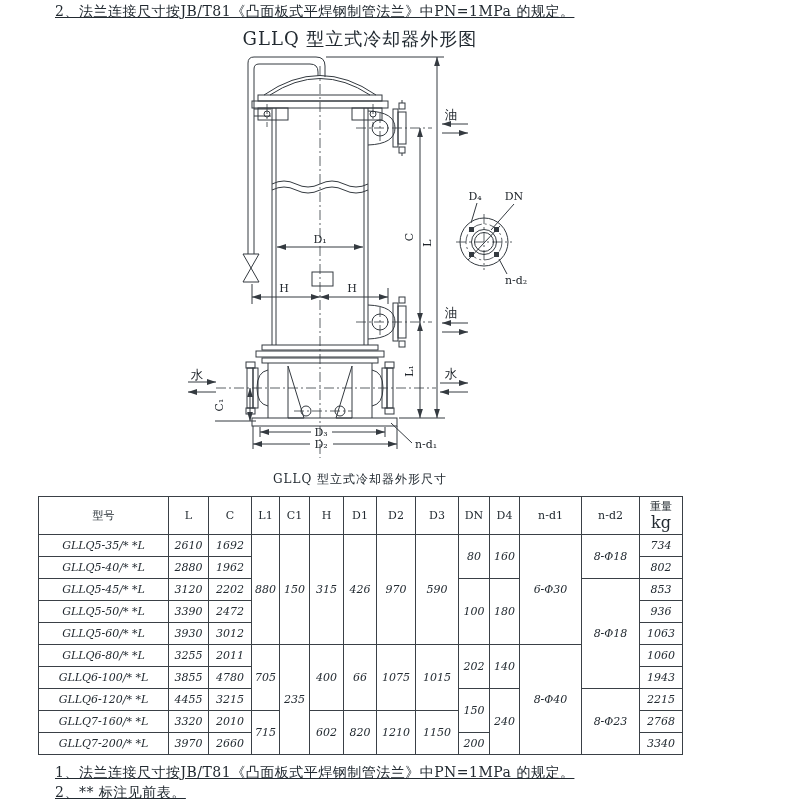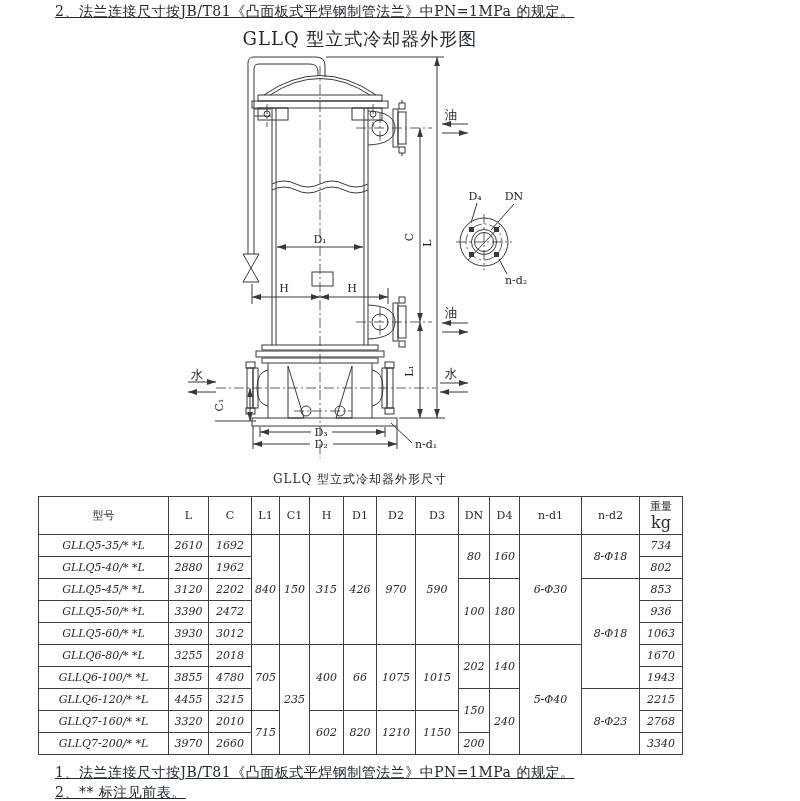--- a/index.html
+++ b/index.html
@@ -245,21 +245,21 @@
           <div>重量</div>
           <div class="sub">kg</div>
         </th>
       </tr>
     </thead>
   <tbody id="table-body">
       <tr>
         <td>GLLQ5-35/* *L</td>
         <td>2610</td>
         <td>1692</td>
-        <td rowspan="5">840</td>
+        <td rowspan="5">880</td>
         <td rowspan="5">150</td>
         <td rowspan="5">315</td>
         <td rowspan="5">426</td>
         <td rowspan="5">970</td>
         <td rowspan="5">590</td>
         <td rowspan="2">80</td>
         <td rowspan="2">160</td>
         <td rowspan="5">6-Φ30</td>
         <td rowspan="2">8-Φ18</td>
         <td>734</td>
@@ -287,31 +287,31 @@
       </tr>
       <tr>
         <td>GLLQ5-60/* *L</td>
         <td>3930</td>
         <td>3012</td>
         <td>1063</td>
       </tr>
       <tr>
         <td>GLLQ6-80/* *L</td>
         <td>3255</td>
-        <td>2018</td>
+        <td>2011</td>
         <td rowspan="3">705</td>
         <td rowspan="5">235</td>
         <td rowspan="3">400</td>
         <td rowspan="3">66</td>
         <td rowspan="3">1075</td>
         <td rowspan="3">1015</td>
         <td rowspan="2">202</td>
         <td rowspan="2">140</td>
-        <td rowspan="5">5-Φ40</td>
-        <td>1670</td>
+        <td rowspan="5">8-Φ40</td>
+        <td>1060</td>
       </tr>
       <tr>
         <td>GLLQ6-100/* *L</td>
         <td>3855</td>
         <td>4780</td>
         <td>1943</td>
       </tr>
       <tr>
         <td>GLLQ6-120/* *L</td>
         <td>4455</td>

